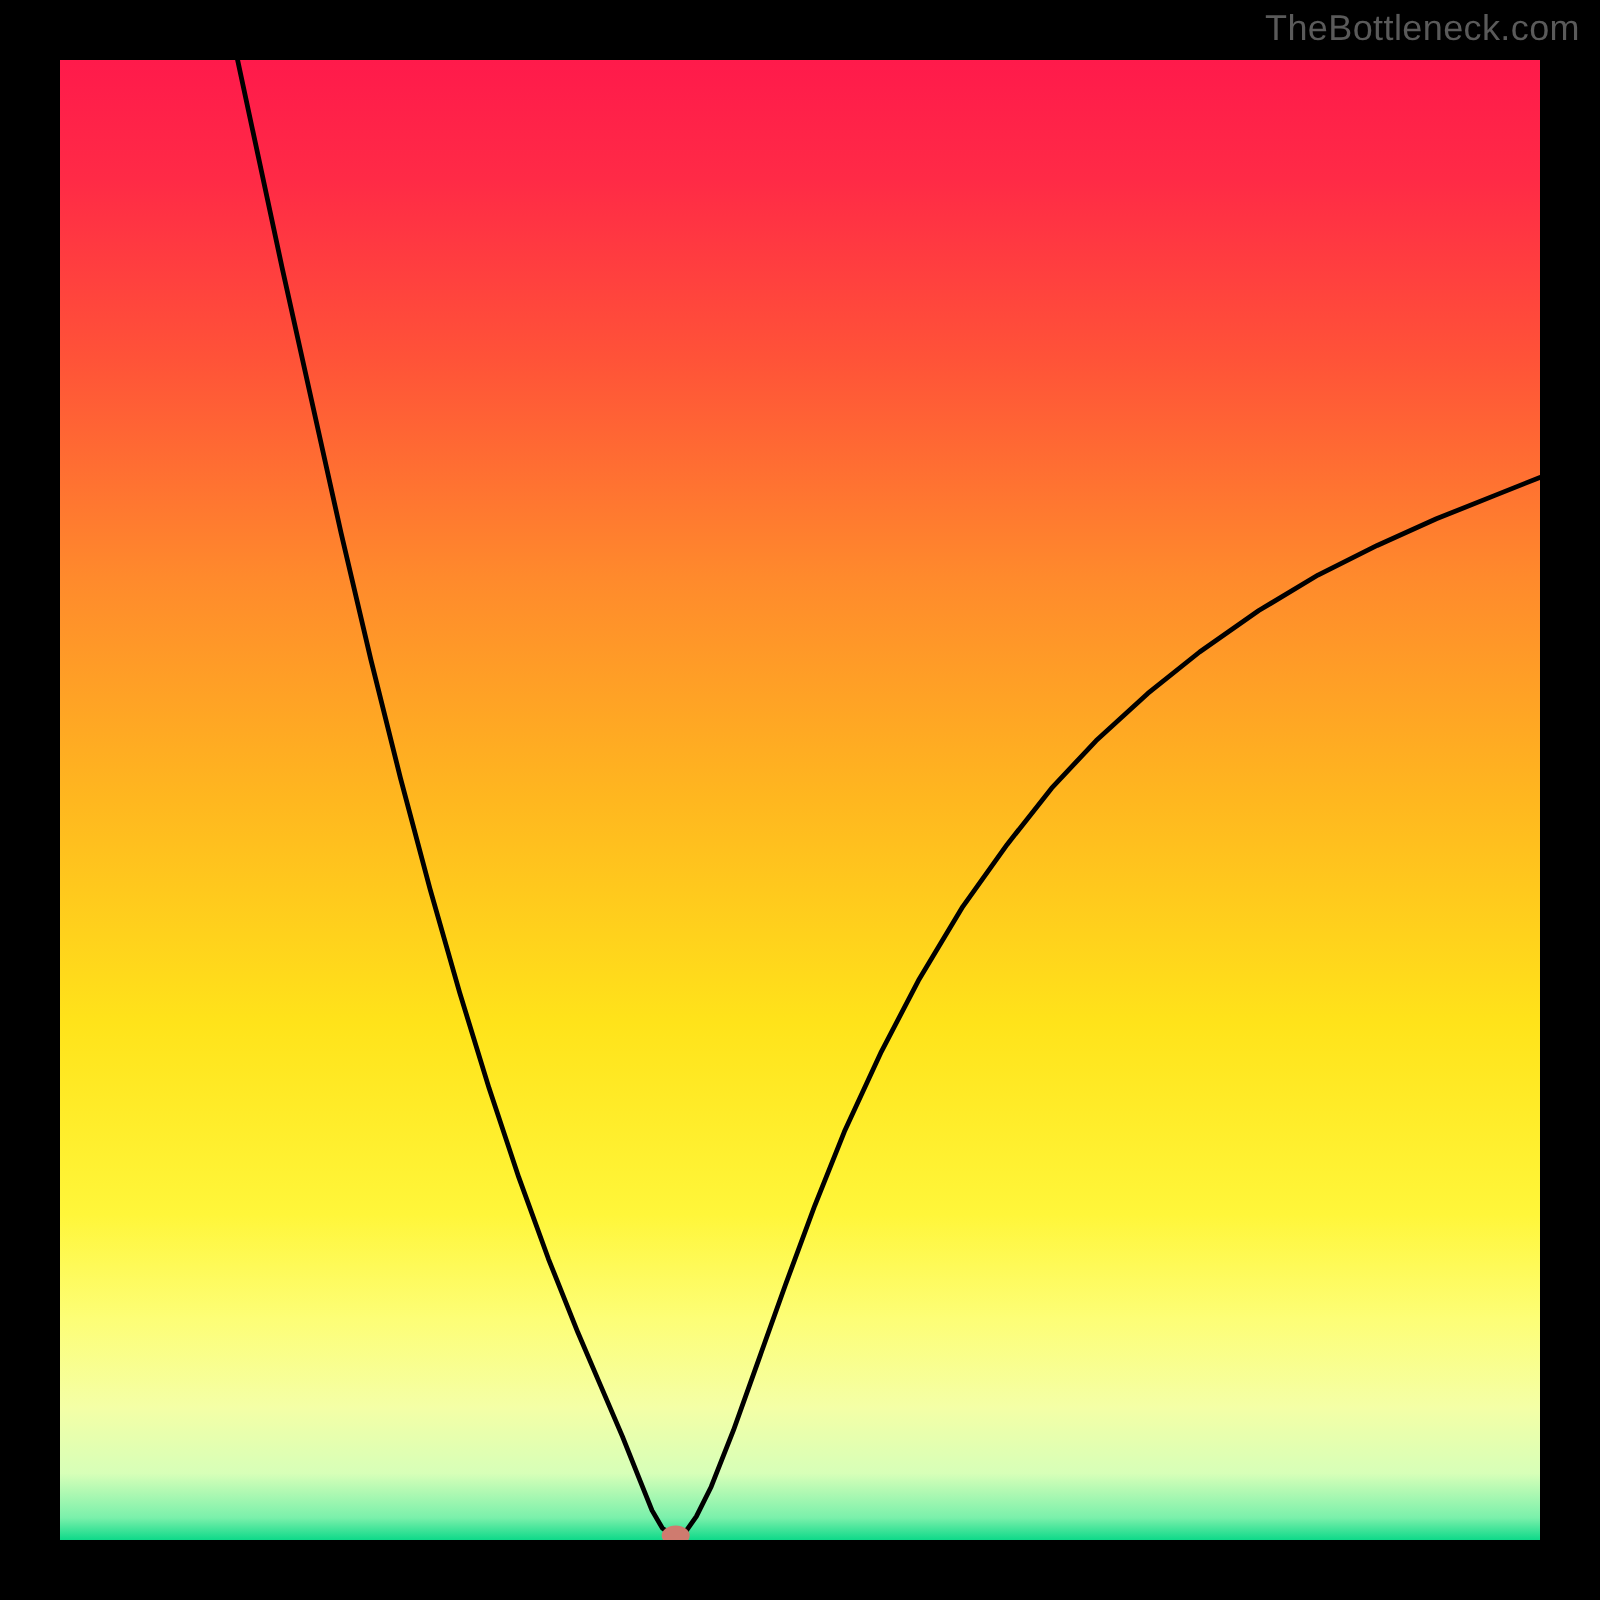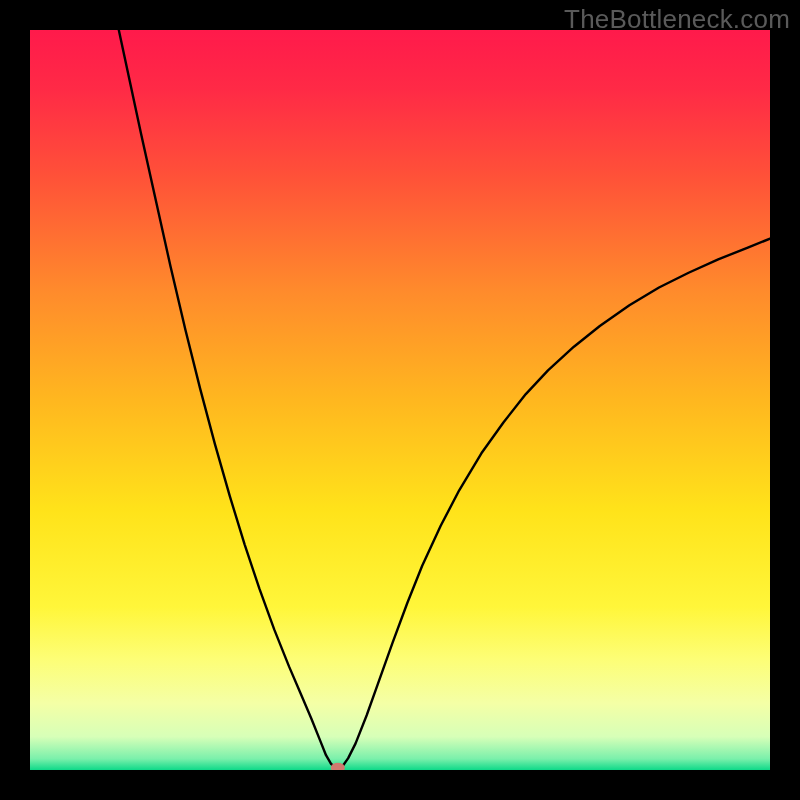--- a/index.html
+++ b/index.html
@@ -23,21 +23,21 @@
     top: 30px;
     width: 740px;
     height: 740px;
     overflow: hidden;
   }
   .watermark {
     position: absolute;
     top: 4px;
     right: 10px;
     color: #5a5a5a;
-    font-size: 26px;
+    font-size: 18px;
     font-weight: 500;
     letter-spacing: 0.2px;
     user-select: none;
   }
   svg {
     display: block;
   }
 </style>
 </head>
 <body>

